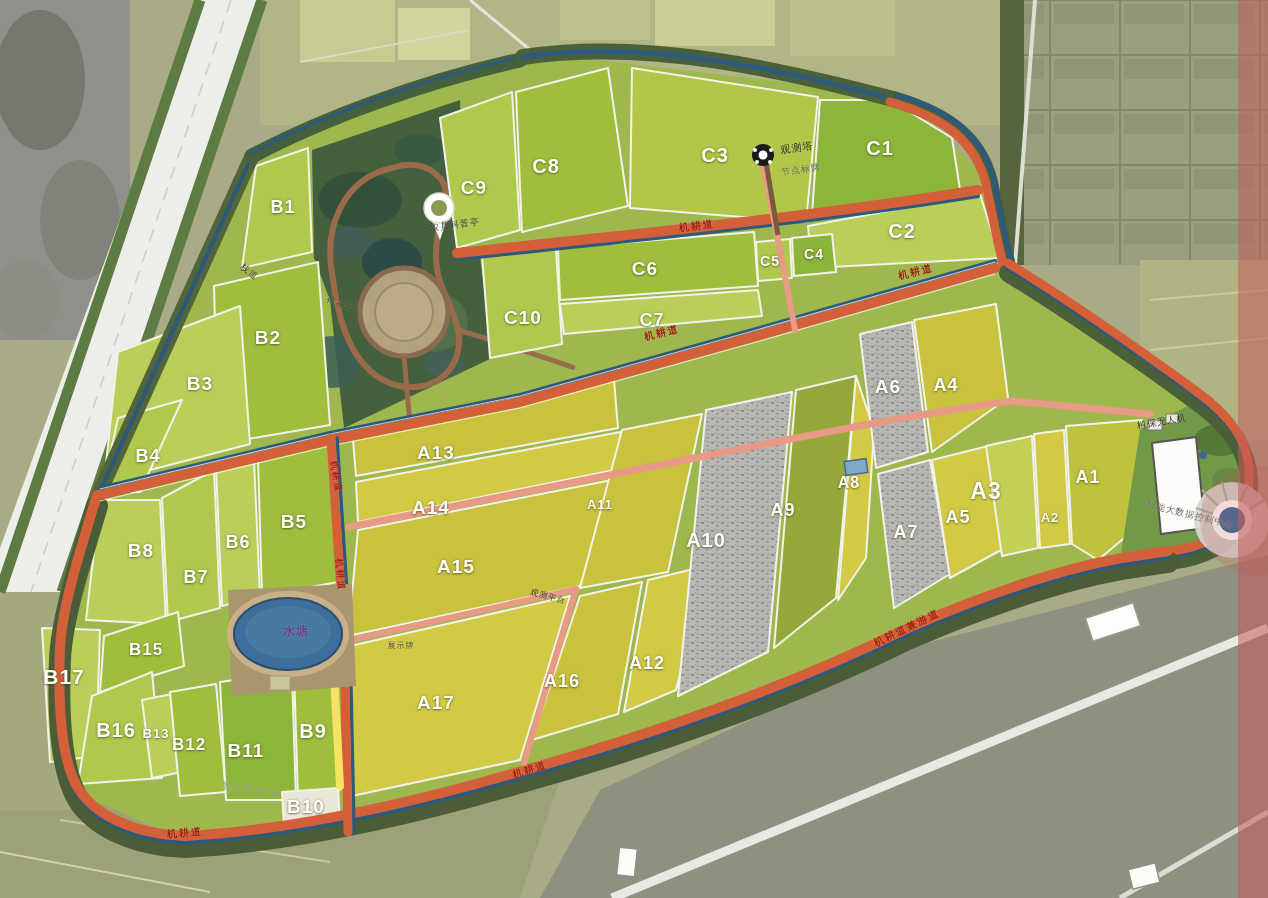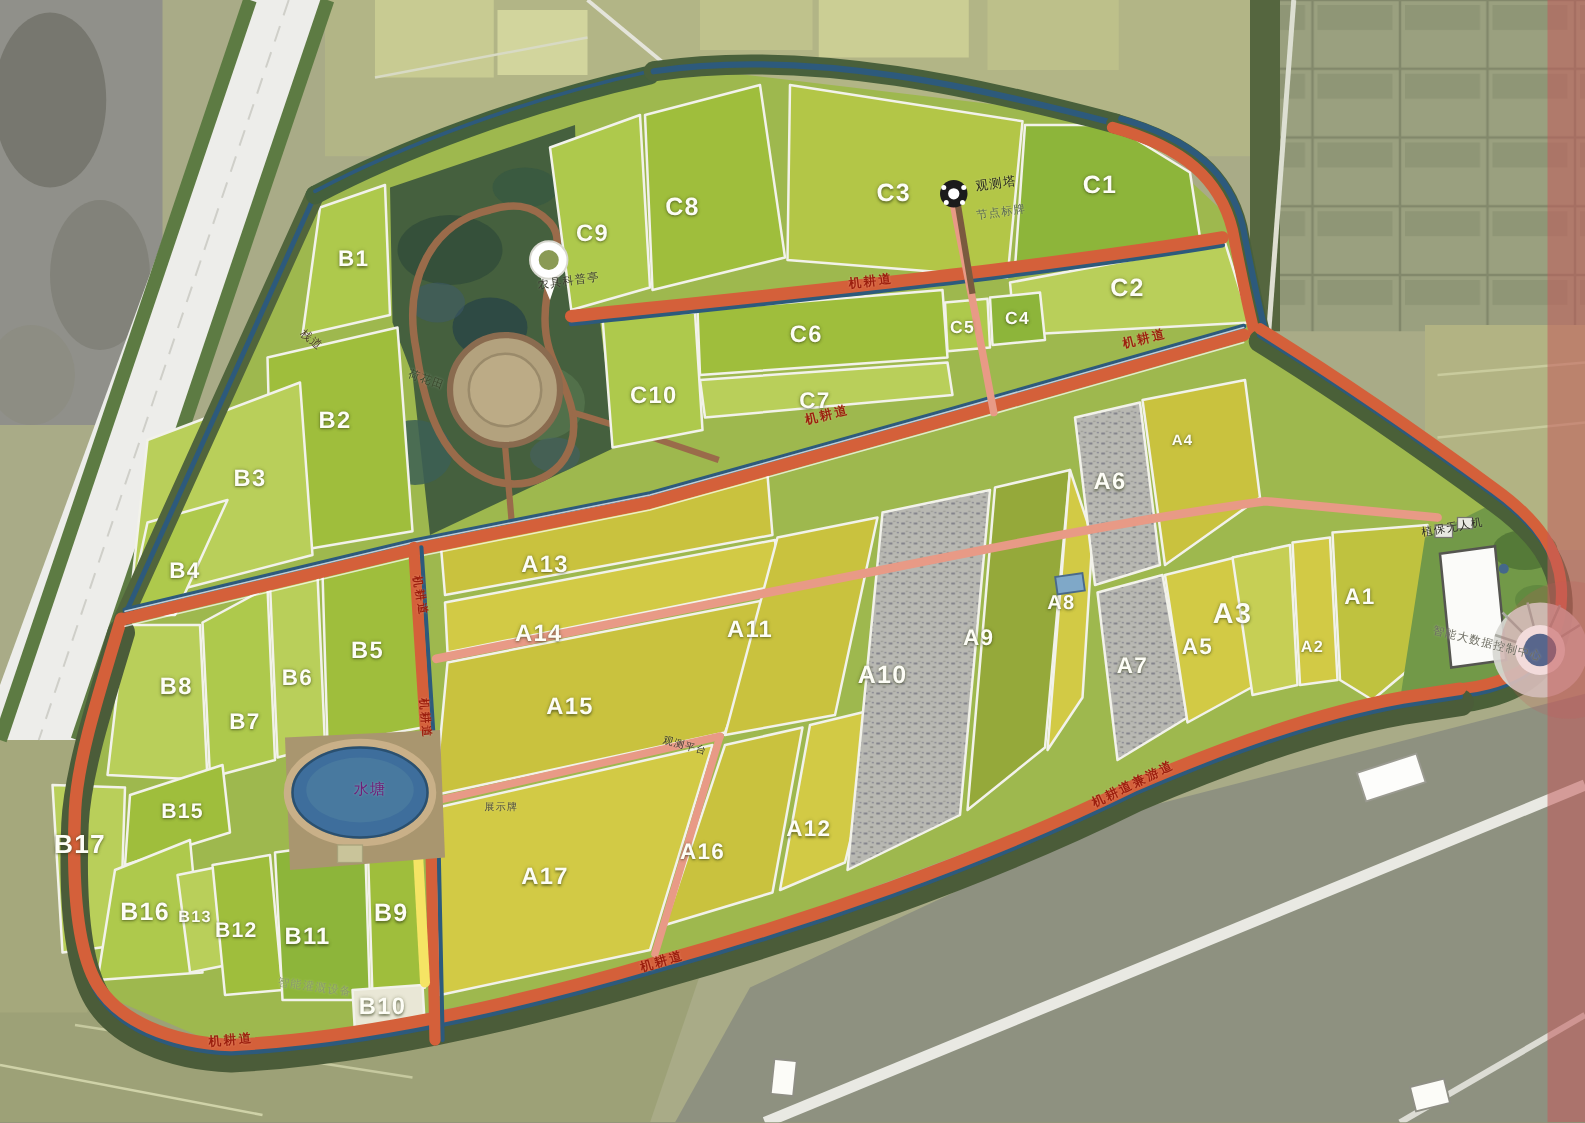--- a/index.html
+++ b/index.html
@@ -274,28 +274,28 @@
       <div class="lbl plot-label" style="left: 306px; top: 806px; font-size: 19px; transform: translate(-50%, -50%) rotate(0deg);">B10</div>
       <div class="lbl plot-label" style="left: 246px; top: 750px; font-size: 19px; transform: translate(-50%, -50%) rotate(0deg);">B11</div>
       <div class="lbl plot-label" style="left: 189px; top: 744px; font-size: 17px; transform: translate(-50%, -50%) rotate(0deg);">B12</div>
       <div class="lbl plot-label" style="left: 156px; top: 733px; font-size: 13px; transform: translate(-50%, -50%) rotate(0deg);">B13</div>
       <div class="lbl plot-label" style="left: 146px; top: 649px; font-size: 17px; transform: translate(-50%, -50%) rotate(0deg);">B15</div>
       <div class="lbl plot-label" style="left: 116px; top: 730px; font-size: 20px; transform: translate(-50%, -50%) rotate(0deg);">B16</div>
       <div class="lbl plot-label" style="left: 64px; top: 676px; font-size: 21px; transform: translate(-50%, -50%) rotate(0deg);">B17</div>
       <div class="lbl plot-label" style="left: 1088px; top: 477px; font-size: 18px; transform: translate(-50%, -50%) rotate(0deg);">A1</div>
       <div class="lbl plot-label" style="left: 1050px; top: 517px; font-size: 13px; transform: translate(-50%, -50%) rotate(0deg);">A2</div>
       <div class="lbl plot-label" style="left: 986px; top: 491px; font-size: 23px; transform: translate(-50%, -50%) rotate(0deg);">A3</div>
-      <div class="lbl plot-label" style="left: 946px; top: 352px; font-size: 12px; transform: translate(-50%, -50%) rotate(0deg);">A4</div>
+      <div class="lbl plot-label" style="left: 946px; top: 385px; font-size: 18px; transform: translate(-50%, -50%) rotate(0deg);">A4</div>
       <div class="lbl plot-label" style="left: 958px; top: 517px; font-size: 18px; transform: translate(-50%, -50%) rotate(0deg);">A5</div>
       <div class="lbl plot-label" style="left: 888px; top: 386px; font-size: 19px; transform: translate(-50%, -50%) rotate(0deg);">A6</div>
       <div class="lbl plot-label" style="left: 906px; top: 532px; font-size: 18px; transform: translate(-50%, -50%) rotate(0deg);">A7</div>
       <div class="lbl plot-label" style="left: 849px; top: 483px; font-size: 16px; transform: translate(-50%, -50%) rotate(0deg);">A8</div>
       <div class="lbl plot-label" style="left: 783px; top: 510px; font-size: 18px; transform: translate(-50%, -50%) rotate(0deg);">A9</div>
       <div class="lbl plot-label" style="left: 706px; top: 540px; font-size: 20px; transform: translate(-50%, -50%) rotate(0deg);">A10</div>
-      <div class="lbl plot-label" style="left: 600px; top: 504px; font-size: 19px; transform: translate(-50%, -50%) rotate(0deg);">A11</div>
+      <div class="lbl plot-label" style="left: 600px; top: 504px; font-size: 13px; transform: translate(-50%, -50%) rotate(0deg);">A11</div>
       <div class="lbl plot-label" style="left: 647px; top: 663px; font-size: 18px; transform: translate(-50%, -50%) rotate(0deg);">A12</div>
       <div class="lbl plot-label" style="left: 436px; top: 452px; font-size: 19px; transform: translate(-50%, -50%) rotate(0deg);">A13</div>
       <div class="lbl plot-label" style="left: 431px; top: 507px; font-size: 19px; transform: translate(-50%, -50%) rotate(0deg);">A14</div>
       <div class="lbl plot-label" style="left: 456px; top: 566px; font-size: 19px; transform: translate(-50%, -50%) rotate(0deg);">A15</div>
       <div class="lbl plot-label" style="left: 562px; top: 681px; font-size: 18px; transform: translate(-50%, -50%) rotate(0deg);">A16</div>
       <div class="lbl plot-label" style="left: 436px; top: 702px; font-size: 19px; transform: translate(-50%, -50%) rotate(0deg);">A17</div>
       <div class="lbl road-label" style="left: 697px; top: 226px; font-size: 10px; transform: translate(-50%, -50%) rotate(-7deg);">机耕道</div>
       <div class="lbl road-label" style="left: 916px; top: 272px; font-size: 10px; transform: translate(-50%, -50%) rotate(-14deg);">机耕道</div>
       <div class="lbl road-label" style="left: 662px; top: 333px; font-size: 10px; transform: translate(-50%, -50%) rotate(-14deg);">机耕道</div>
       <div class="lbl road-label" style="left: 907px; top: 628px; font-size: 10px; transform: translate(-50%, -50%) rotate(-26deg);">机耕道兼游道</div>

